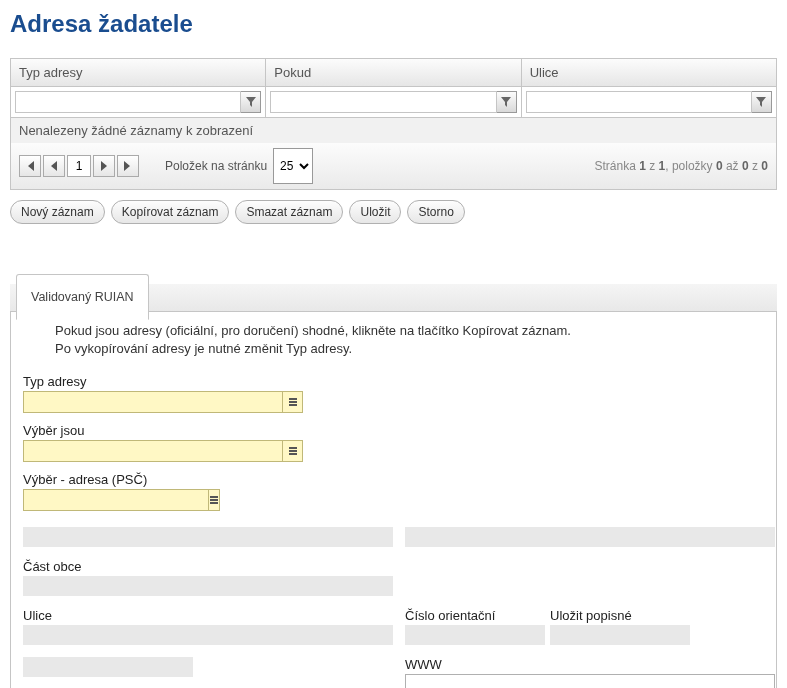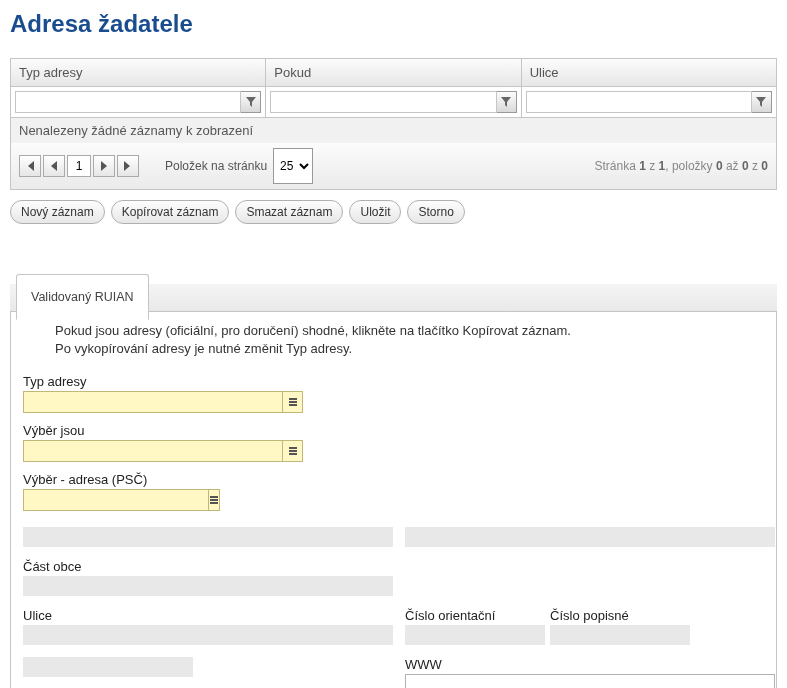--- a/index.html
+++ b/index.html
@@ -379,21 +379,21 @@
     <div class="form-field">
       <label class="form-label">Ulice</label>
       <input class="readonly-input w-370" readonly="" value="" style="">
     </div>
     <div style="display:flex; gap:5px;">
       <div class="form-field">
         <label class="form-label">Číslo orientační</label>
         <input class="readonly-input w-140" readonly="" value="" style="">
       </div>
       <div class="form-field">
-        <label class="form-label">Číslo popisné</label>
+        <label class="form-label">Uložit popisné</label>
         <input class="readonly-input w-140" readonly="" value="" style="">
       </div>
     </div>
 
     <div class="form-field">
       <input class="readonly-input w-170" readonly="" value="" style="">
     </div>
     <div class="form-field">
       <label class="form-label">WWW</label>
       <input class="text-input w-370" type="text" value="" style="">

